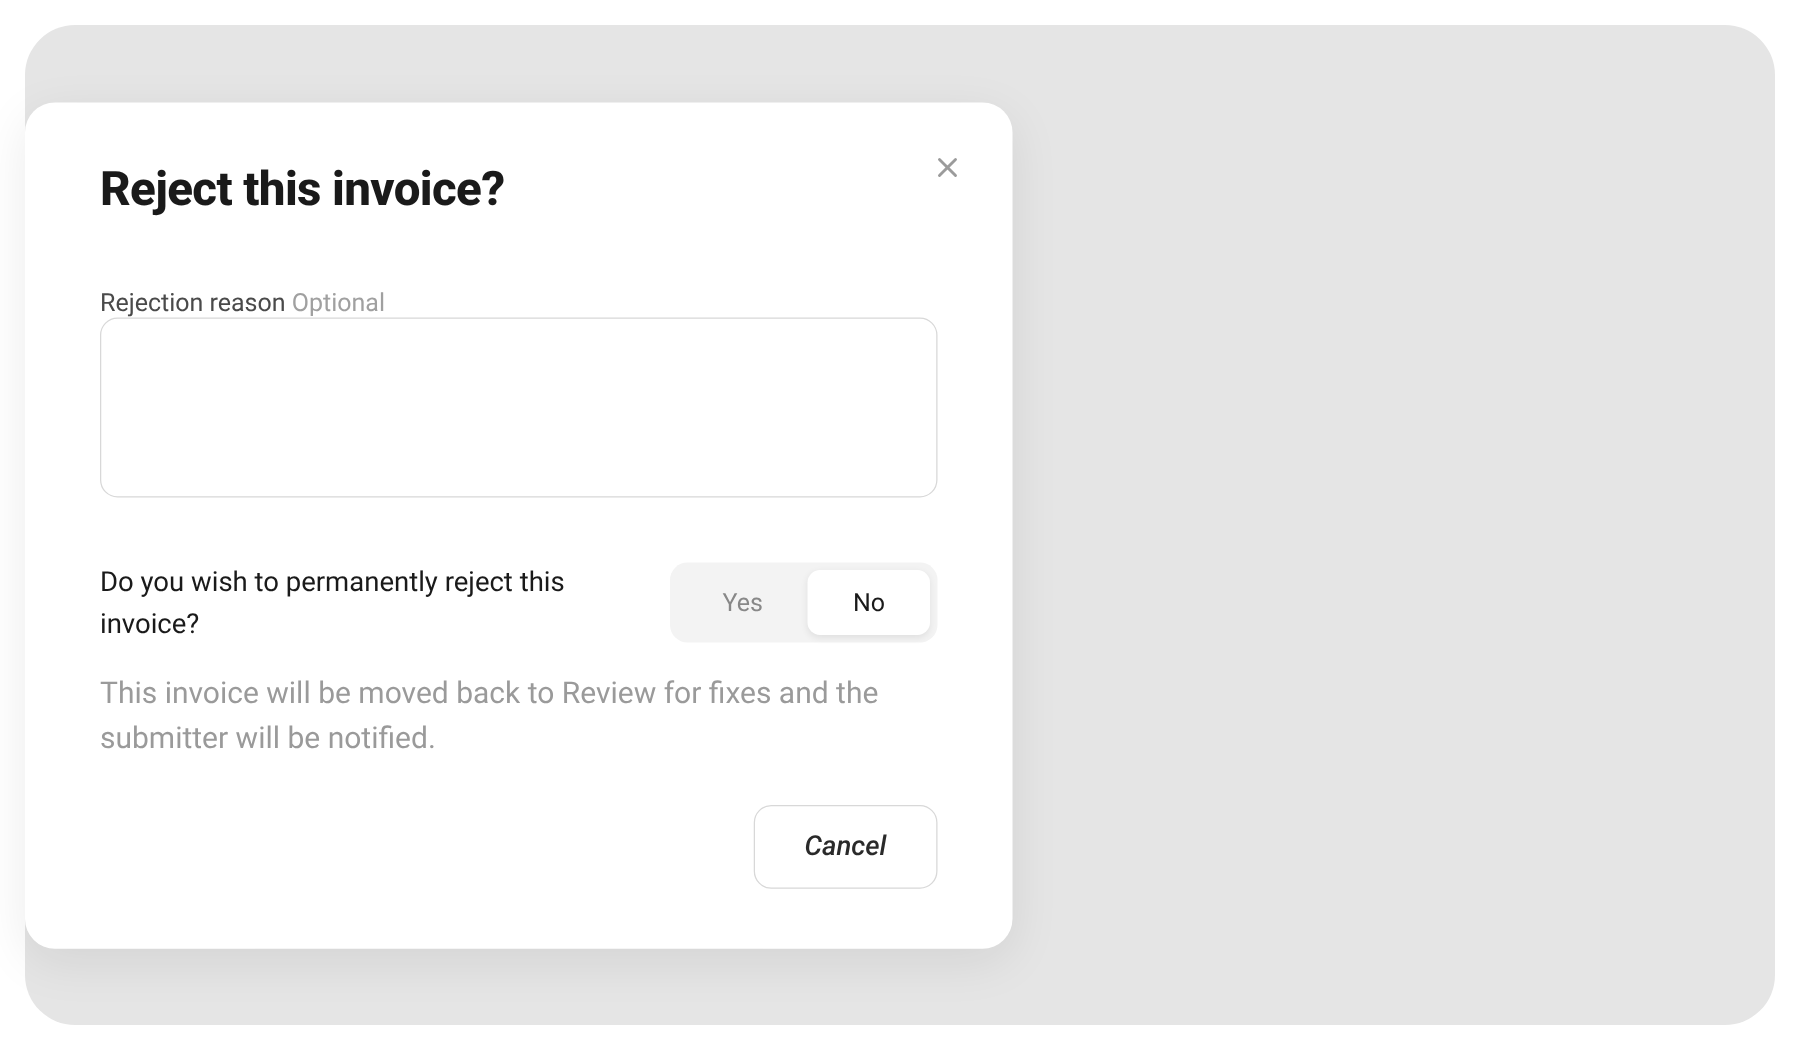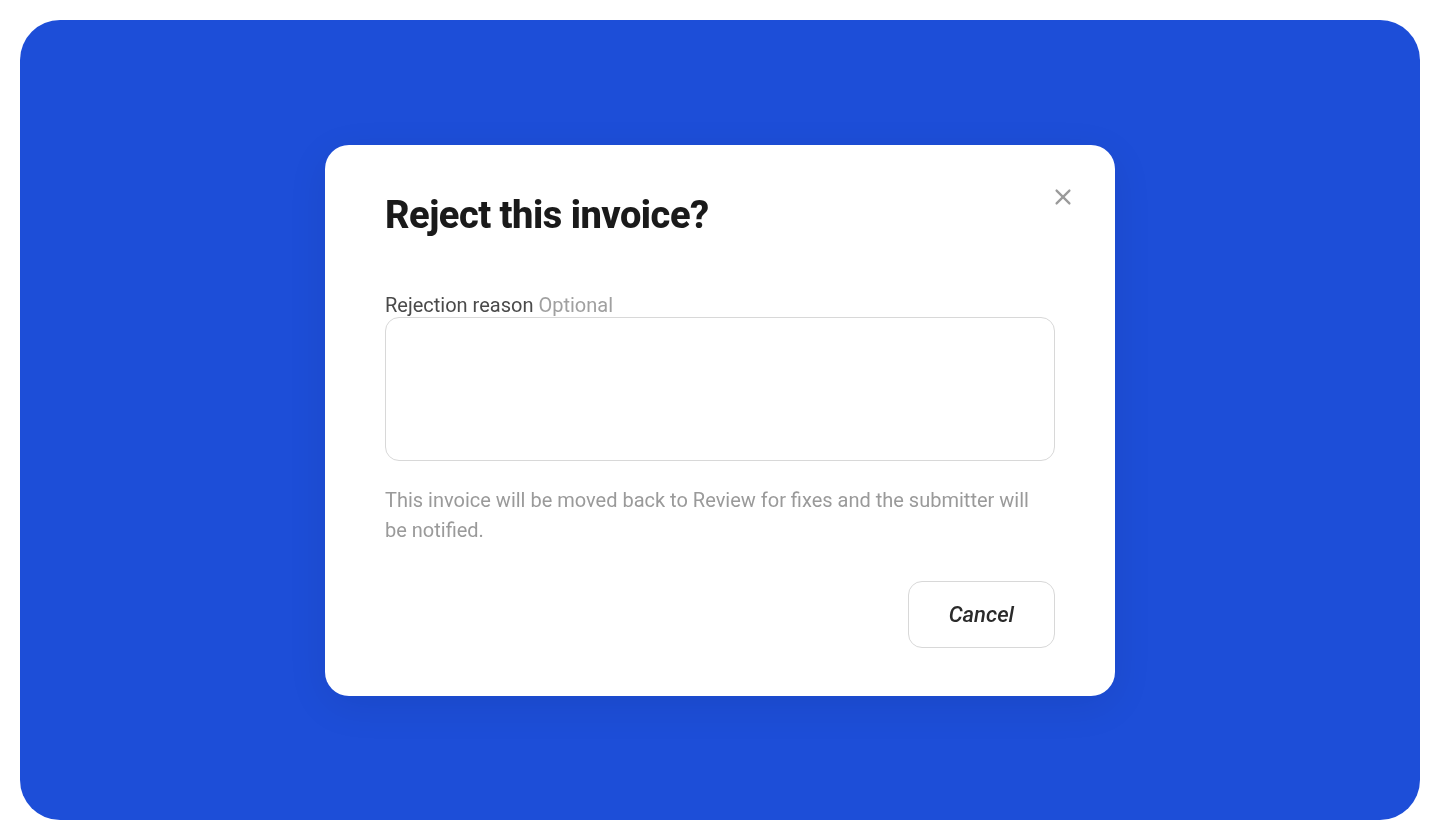--- a/index.html
+++ b/index.html
@@ -12,25 +12,24 @@
       background: #ffffff;
       width: 1440px;
       height: 840px;
       display: flex;
       align-items: center;
       justify-content: center;
     }
     .page-container {
       width: 1400px;
       height: 800px;
-      background: #1d4ed8;
+      background: #e5e5e5;
       border-radius: 40px;
       display: flex;
       align-items: center;
-      justify-content: center;
       position: relative;
     }
     .modal {
       width: 790px;
       background: #ffffff;
       border-radius: 24px;
       padding: 48px 60px 48px 60px;
       box-shadow: 0 10px 40px rgba(0,0,0,0.08);
       position: relative;
     }
@@ -105,21 +104,21 @@
       border-radius: 10px;
       color: #888888;
       font-family: inherit;
     }
     .segment.active {
       background: #ffffff;
       color: #1a1a1a;
       box-shadow: 0 2px 6px rgba(0,0,0,0.08);
     }
     .helper-text {
-      font-size: 20px;
+      font-size: 24px;
       color: #9a9a9a;
       line-height: 1.5;
       margin-top: 20px;
     }
     .button-row {
       display: flex;
       justify-content: flex-end;
       gap: 20px;
       margin-top: 36px;
     }
@@ -157,20 +156,27 @@
 
     <h1 class="modal-title">Reject this invoice?</h1>
 
     <div class="field-label">
       <span>Rejection reason</span>
       <span class="optional">Optional</span>
     </div>
 
     <textarea class="textarea" value="" style=""></textarea>
 
+    <div class="question-row">
+      <div class="question-text">Do you wish to permanently reject this invoice?</div>
+      <div class="segmented-control">
+        <button class="segment">Yes</button>
+        <button class="segment active">No</button>
+      </div>
+    </div>
 
     <div class="helper-text">This invoice will be moved back to Review for fixes and the submitter will be notified.</div>
 
     <div class="button-row">
       <button class="btn btn-secondary">Cancel</button>
     </div>
   </div>
 </div>
 
 </body></html>

